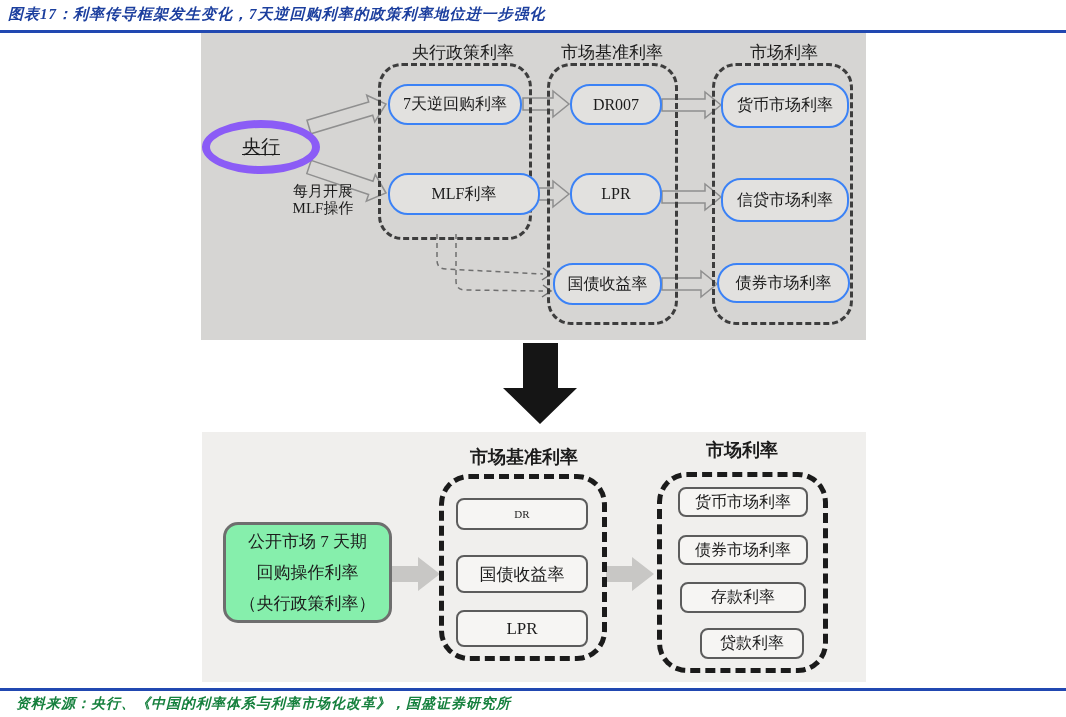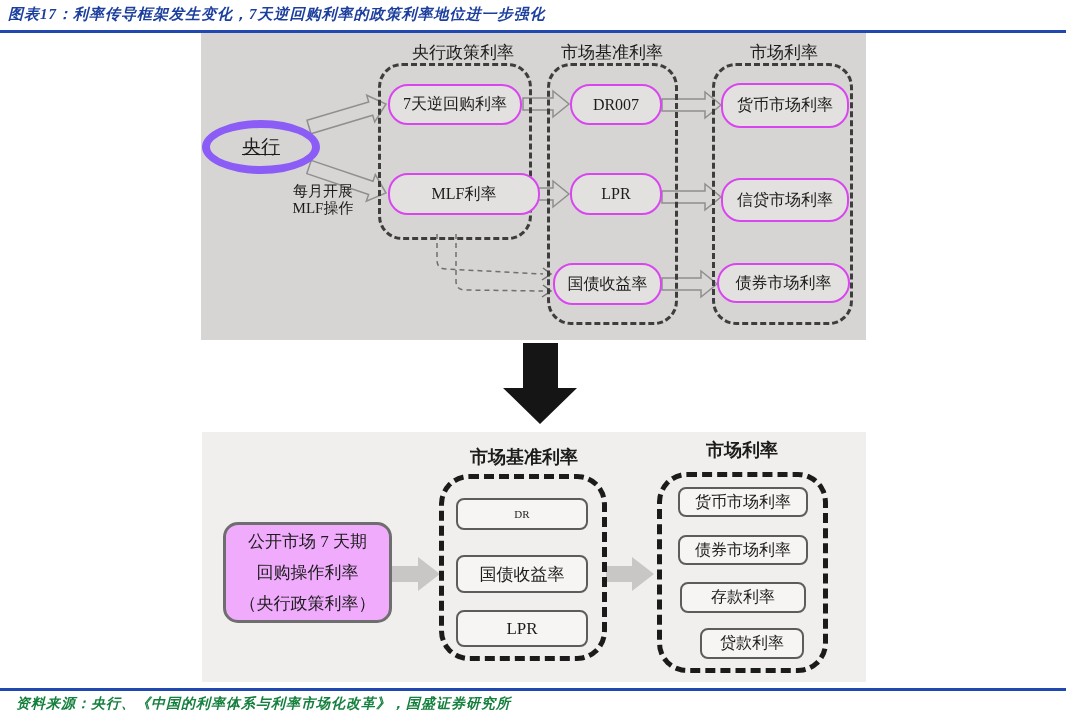--- a/index.html
+++ b/index.html
@@ -32,21 +32,21 @@
   .t-cont{position:absolute;border:3px dashed #3d3d3d;border-radius:24px;z-index:2;background:transparent;}
   .t-cont.c1{left:177px;top:30px;width:148px;height:171px;}
   .t-cont.c2{left:346px;top:30px;width:125px;height:256px;}
   .t-cont.c3{left:511px;top:30px;width:135px;height:256px;}
   .t-header{
     position:absolute;top:8px;transform:translateX(-50%);
     font-size:17px;font-weight:normal;white-space:nowrap;z-index:3;
   }
   .t-box{
     position:absolute;display:flex;align-items:center;justify-content:center;
-    background:#e2e1df;border:2px solid #d946ef;border-radius:20px;
+    background:#e2e1df;border:2px solid #3b82f6;border-radius:20px;
     font-size:16px;white-space:nowrap;z-index:3;box-sizing:border-box;
   }
   .ellipse{
     position:absolute;left:1px;top:87px;width:118px;height:54px;
     border:8px solid #8b5cf6;border-radius:50%;background:#d6d5d3;
     display:flex;align-items:center;justify-content:center;
     font-size:19px;z-index:3;box-sizing:border-box;text-decoration:underline;
   }
   .op-label{
     position:absolute;text-align:center;font-size:15px;line-height:17px;
@@ -71,21 +71,21 @@
     position:absolute;transform:translateX(-50%);
     font-size:18px;font-weight:bold;white-space:nowrap;z-index:3;
   }
   .b-box{
     position:absolute;display:flex;align-items:center;justify-content:center;
     background:#f6f5f3;border:2px solid #5c5c5c;border-radius:8px;
     font-size:16px;white-space:nowrap;z-index:3;box-sizing:border-box;
   }
   .policy-box{
     position:absolute;left:21px;top:90px;width:169px;height:101px;
-    background:#f0abfc;border:3px solid #6e6e6e;border-radius:15px;
+    background:#86efac;border:3px solid #6e6e6e;border-radius:15px;
     display:flex;flex-direction:column;align-items:center;justify-content:center;
     font-size:17px;line-height:31px;z-index:3;box-sizing:border-box;white-space:nowrap;
   }
 </style>
 </head>
 <body>
 
 <div class="fig-title">图表17：利率传导框架发生变化，7天逆回购利率的政策利率地位进一步强化</div>
 <div class="rule rule-top"></div>
 

